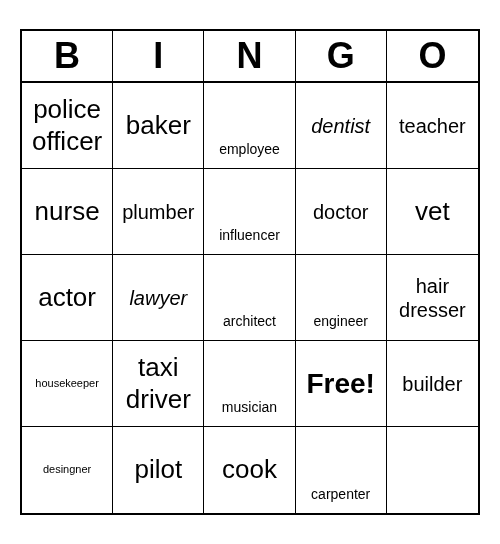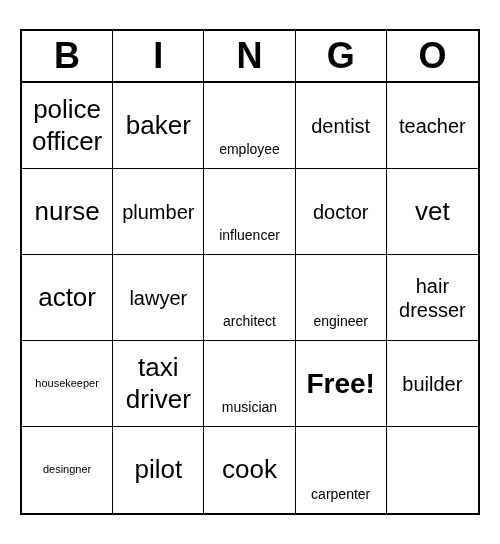--- a/index.html
+++ b/index.html
@@ -110,21 +110,21 @@
         <span class="size-large" style="white-space: pre-line;">police
 officer</span>
       </div>
       <div class="bingo-cell">
         <span class="size-large" style="white-space: pre-line;">baker</span>
       </div>
       <div class="bingo-cell">
         <span class="size-small" style="white-space: pre-line;">employee</span>
       </div>
       <div class="bingo-cell">
-        <span class="size-medium" style="white-space: pre-line;">dentist</span>
+        <span class="size-medium" style="white-space: pre-line; font-style: italic;">dentist</span>
       </div>
       <div class="bingo-cell">
         <span class="size-medium" style="white-space: pre-line;">teacher</span>
       </div>
       <div class="bingo-cell">
         <span class="size-large" style="white-space: pre-line;">nurse</span>
       </div>
       <div class="bingo-cell">
         <span class="size-medium" style="white-space: pre-line;">plumber</span>
       </div>
@@ -134,21 +134,21 @@
       <div class="bingo-cell">
         <span class="size-medium" style="white-space: pre-line;">doctor</span>
       </div>
       <div class="bingo-cell">
         <span class="size-large" style="white-space: pre-line;">vet</span>
       </div>
       <div class="bingo-cell">
         <span class="size-large" style="white-space: pre-line;">actor</span>
       </div>
       <div class="bingo-cell">
-        <span class="size-medium" style="white-space: pre-line;">lawyer</span>
+        <span class="size-medium" style="white-space: pre-line; font-style: italic;">lawyer</span>
       </div>
       <div class="bingo-cell">
         <span class="size-small" style="white-space: pre-line;">architect</span>
       </div>
       <div class="bingo-cell">
         <span class="size-small" style="white-space: pre-line;">engineer</span>
       </div>
       <div class="bingo-cell">
         <span class="size-medium" style="white-space: pre-line;">hair
 dresser</span>

